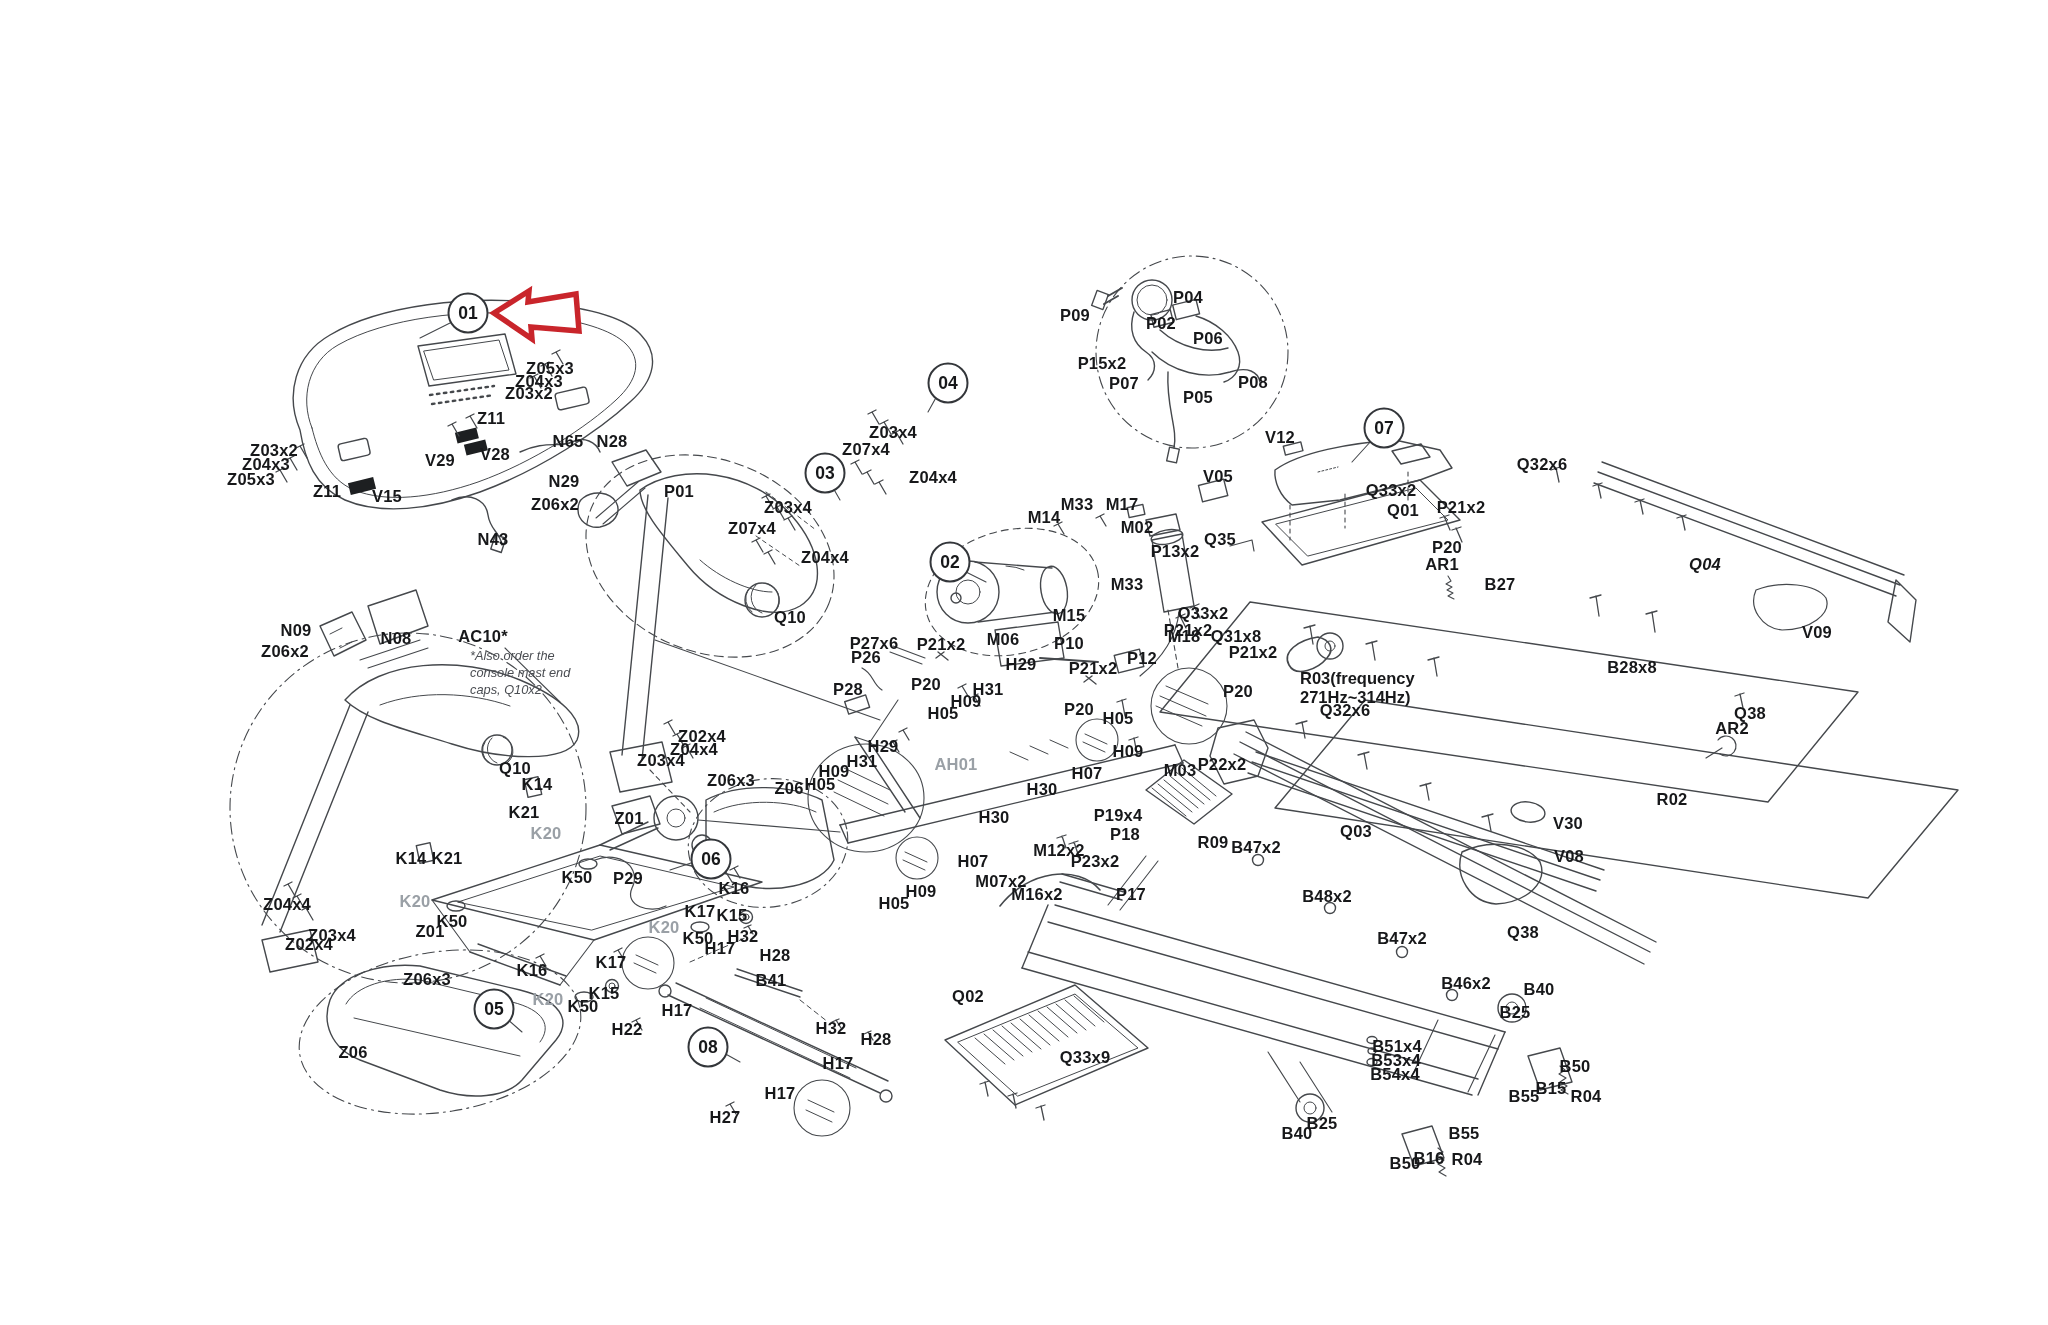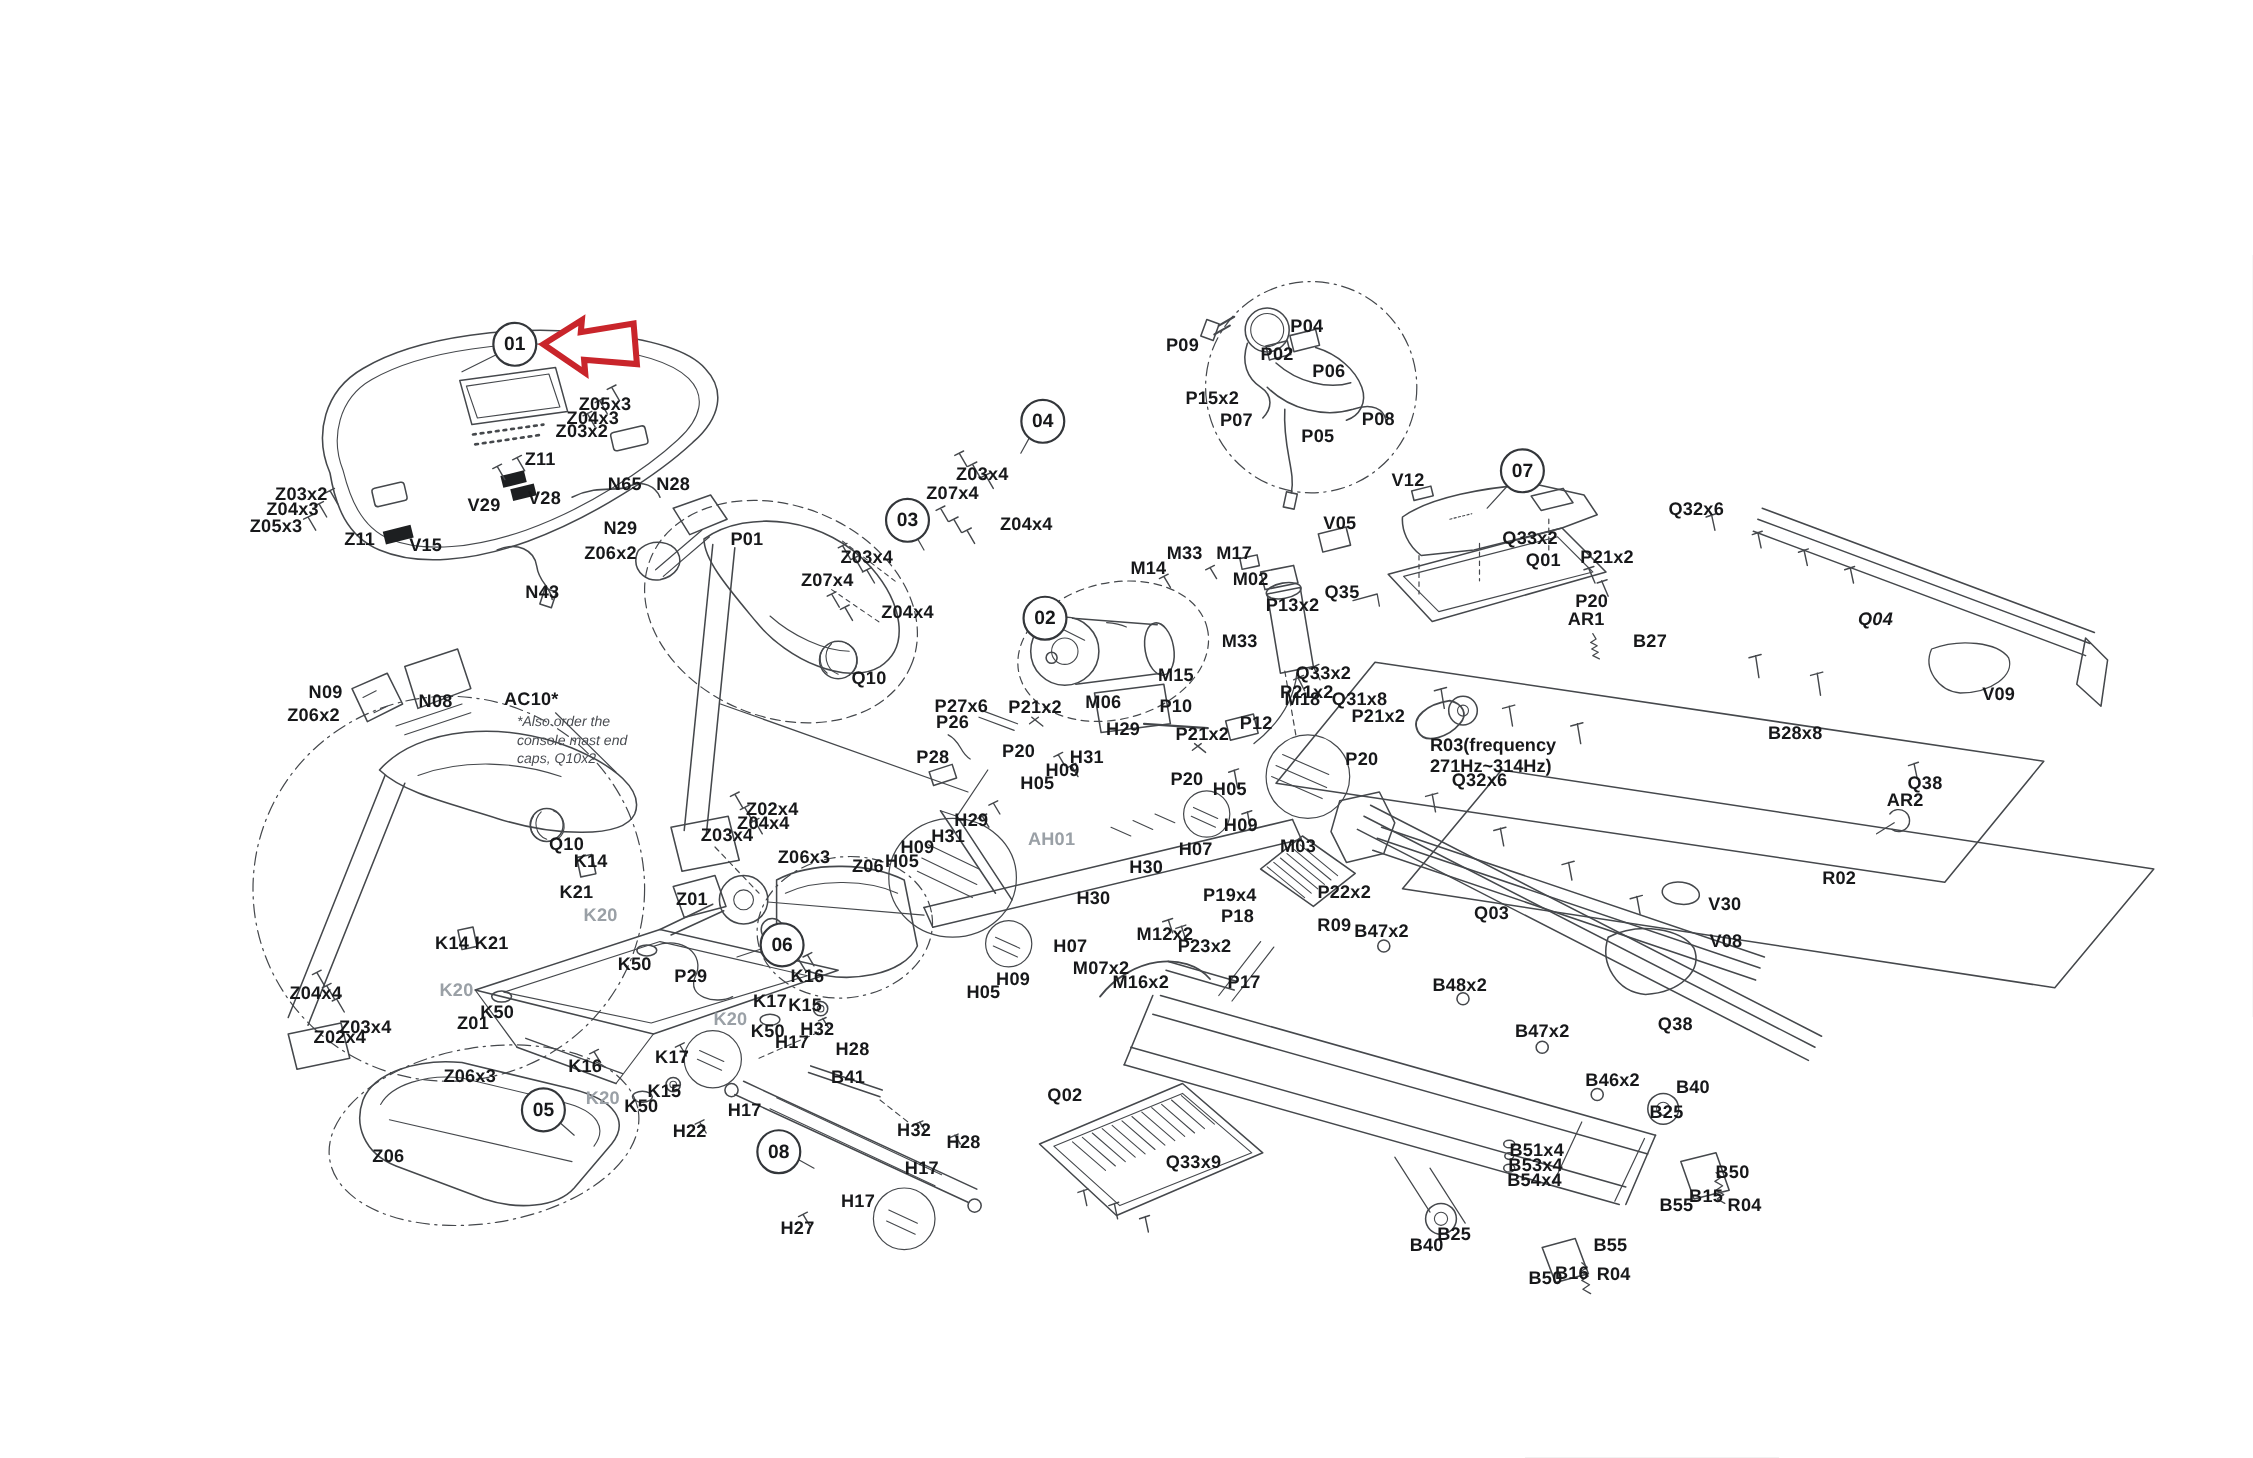--- a/index.html
+++ b/index.html
@@ -334,21 +334,21 @@
       <div class="lbl" style="left: 789px; top: 788px;">Z06</div>
       <div class="lbl" style="left: 411px; top: 858px;">K14</div>
       <div class="lbl" style="left: 447px; top: 858px;">K21</div>
       <div class="lbl m" style="left: 415px; top: 901px;">K20</div>
       <div class="lbl" style="left: 452px; top: 921px;">K50</div>
       <div class="lbl" style="left: 430px; top: 931px;">Z01</div>
       <div class="lbl" style="left: 287px; top: 904px;">Z04x4</div>
       <div class="lbl" style="left: 332px; top: 935px;">Z03x4</div>
       <div class="lbl" style="left: 309px; top: 944px;">Z02x4</div>
       <div class="lbl" style="left: 577px; top: 877px;">K50</div>
-      <div class="lbl" style="left: 628px; top: 878px; margin-top: 10px;">P29</div>
+      <div class="lbl" style="left: 628px; top: 878px;">P29</div>
       <div class="lbl" style="left: 734px; top: 888px;">K16</div>
       <div class="lbl" style="left: 700px; top: 911px;">K17</div>
       <div class="lbl" style="left: 732px; top: 915px;">K15</div>
       <div class="lbl m" style="left: 664px; top: 927px;">K20</div>
       <div class="lbl" style="left: 698px; top: 938px;">K50</div>
       <div class="lbl" style="left: 611px; top: 962px;">K17</div>
       <div class="lbl" style="left: 532px; top: 970px;">K16</div>
       <div class="lbl m" style="left: 548px; top: 999px;">K20</div>
       <div class="lbl" style="left: 604px; top: 993px;">K15</div>
       <div class="lbl" style="left: 583px; top: 1006px;">K50</div>
@@ -394,21 +394,21 @@
       <div class="lbl" style="left: 1142px; top: 658px;">P12</div>
       <div class="lbl" style="left: 1175px; top: 551px;">P13x2</div>
       <div class="lbl" style="left: 1044px; top: 517px;">M14</div>
       <div class="lbl" style="left: 1077px; top: 504px;">M33</div>
       <div class="lbl" style="left: 1122px; top: 504px;">M17</div>
       <div class="lbl" style="left: 1137px; top: 527px;">M02</div>
       <div class="lbl" style="left: 1127px; top: 584px;">M33</div>
       <div class="lbl" style="left: 1184px; top: 600px; margin-top: 36px;">M18</div>
       <div class="lbl" style="left: 1069px; top: 615px;">M15</div>
       <div class="lbl" style="left: 1180px; top: 770px;">M03</div>
-      <div class="lbl" style="left: 1222px; top: 812px;">P22x2</div>
+      <div class="lbl" style="left: 1222px; top: 764px;">P22x2</div>
       <div class="lbl" style="left: 1118px; top: 815px;">P19x4</div>
       <div class="lbl" style="left: 1125px; top: 834px;">P18</div>
       <div class="lbl" style="left: 1213px; top: 842px;">R09</div>
       <div class="lbl" style="left: 1256px; top: 847px;">B47x2</div>
       <div class="lbl" style="left: 1059px; top: 850px;">M12x2</div>
       <div class="lbl" style="left: 1095px; top: 861px;">P23x2</div>
       <div class="lbl" style="left: 1001px; top: 881px;">M07x2</div>
       <div class="lbl" style="left: 1037px; top: 894px;">M16x2</div>
       <div class="lbl" style="left: 1131px; top: 894px;">P17</div>
       <div class="lbl" style="left: 968px; top: 996px;">Q02</div>

